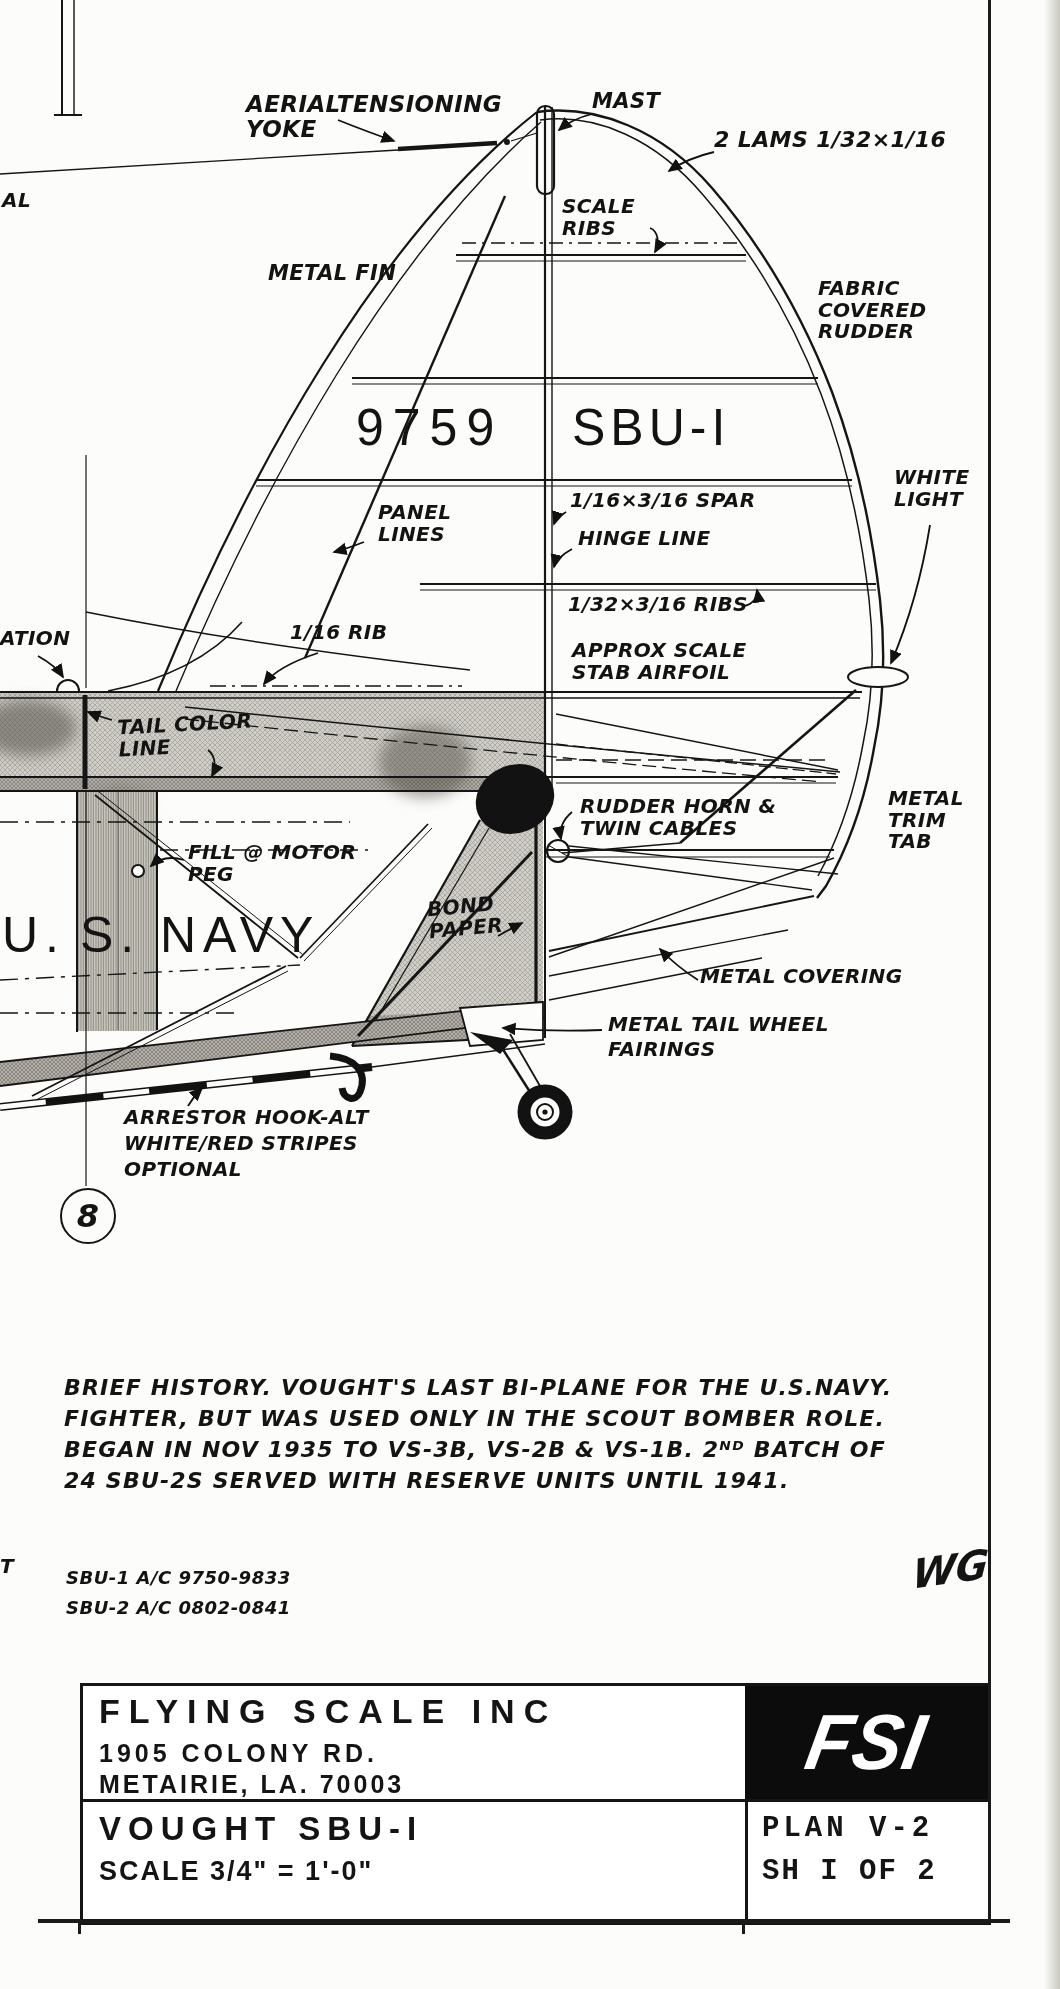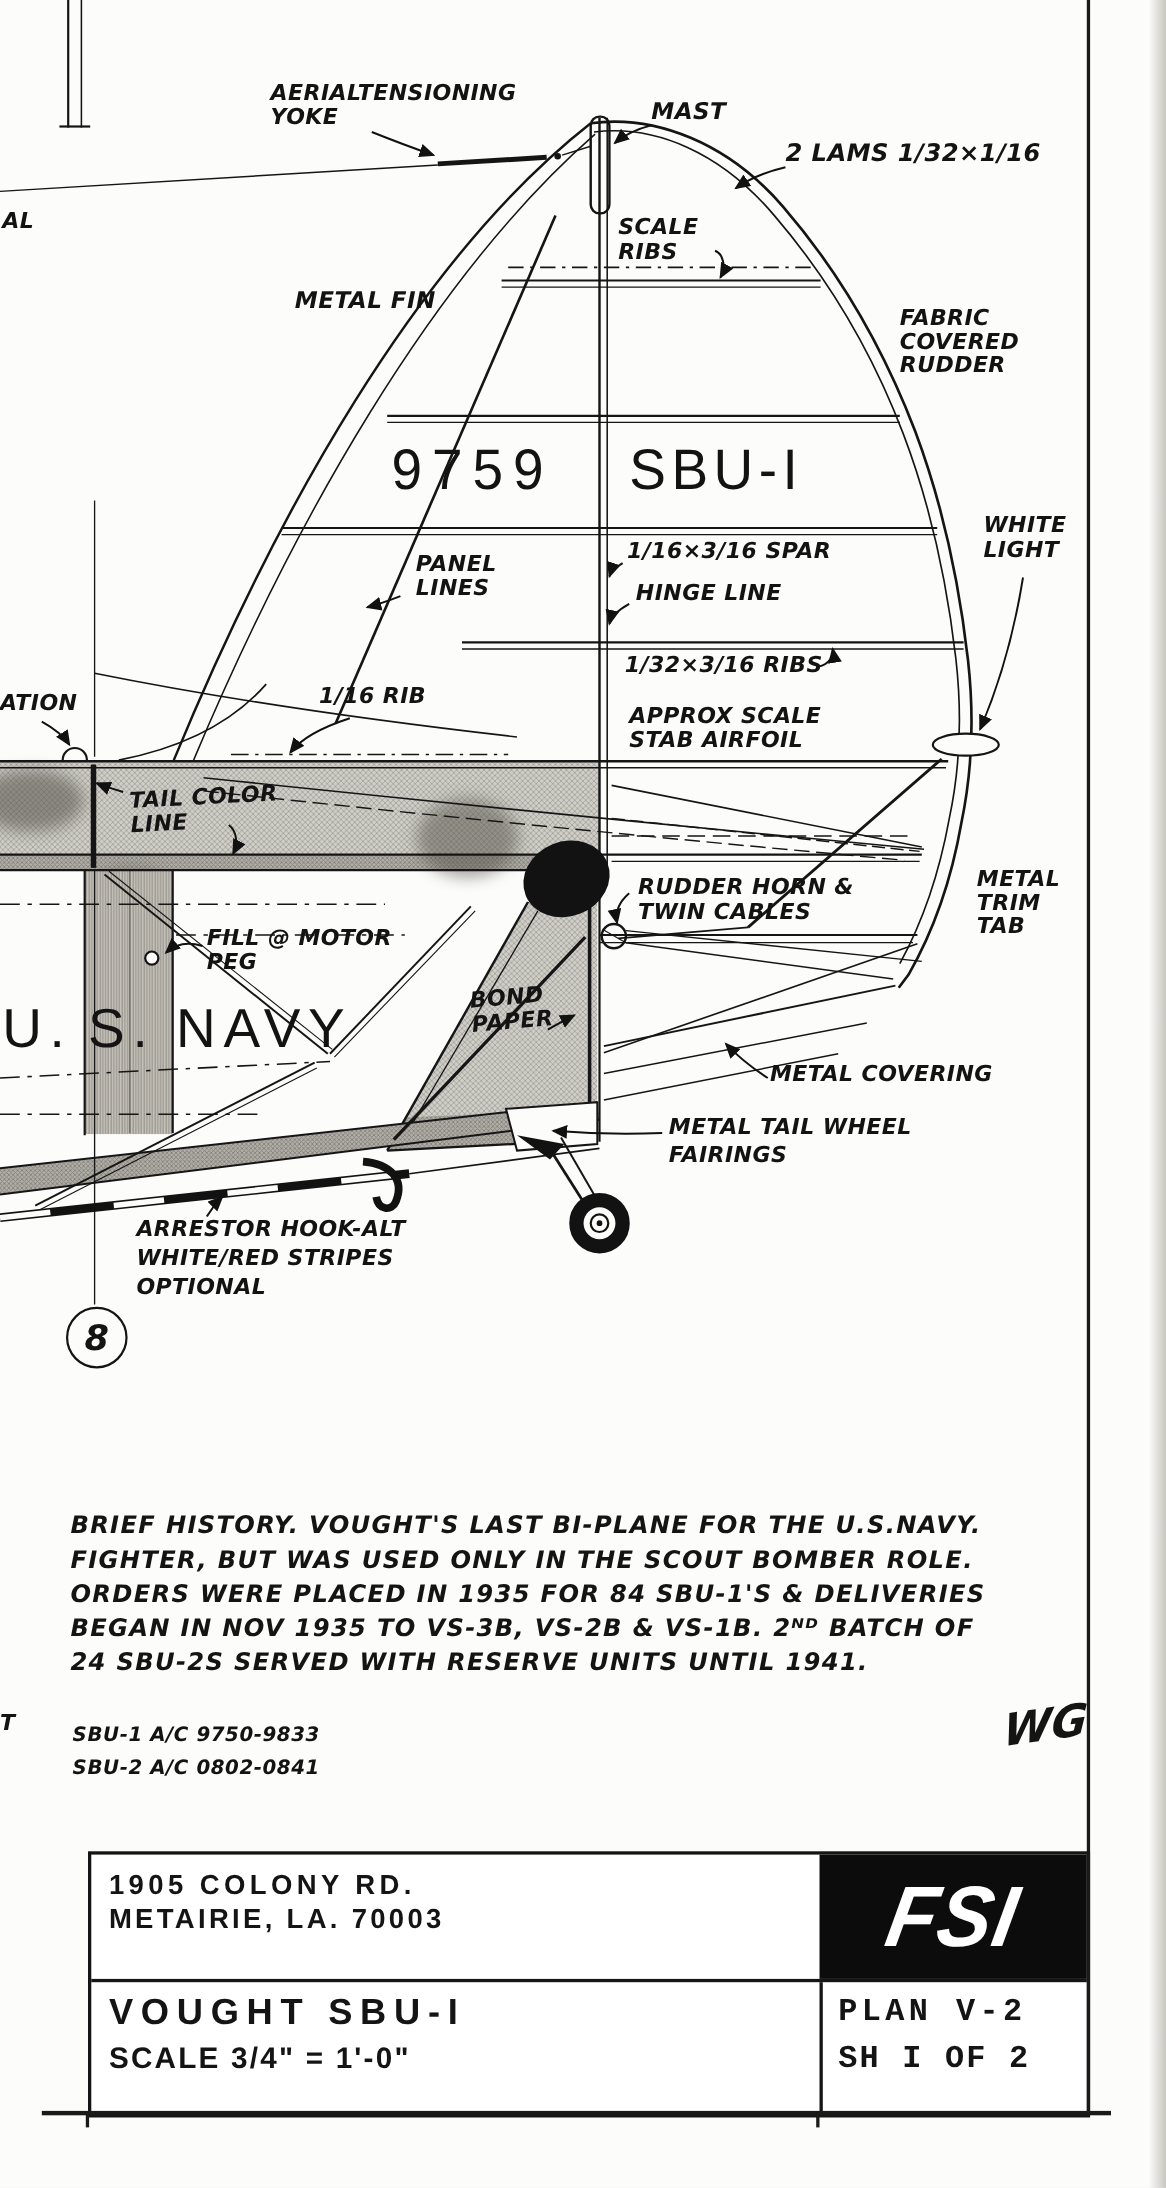--- a/index.html
+++ b/index.html
@@ -218,21 +218,21 @@
       <path d="M184,860 Q164,854 151,866" marker-end="url(#ar)"></path>
       <path d="M572,812 Q558,824 561,839" marker-end="url(#ar)"></path>
       <path d="M498,936 Q512,928 522,923" marker-end="url(#ar)"></path>
       <path d="M698,980 Q676,966 660,949" marker-end="url(#ar)"></path>
       <path d="M602,1030 Q552,1032 503,1028" marker-end="url(#ar)"></path>
       <path d="M188,1106 Q194,1096 202,1088" marker-end="url(#ar)"></path>
     </g>
     <circle cx="138" cy="871" r="6" fill="#fcfcfa" stroke="#151515" stroke-width="2"></circle>
   </svg>
 
-  <div class="hand" style="left:246px;top:74px;font-size:20px">
+  <div class="hand" style="left:246px;top:92px;font-size:23px">
     <div>AERIALTENSIONING</div>
       <div>YOKE</div>
   </div>
   <div class="hand" style="left:592px;top:90px;font-size:21px">MAST</div>
   <div class="hand" style="left:714px;top:128px;font-size:22px">2 LAMS 1/32×1/16</div>
   <div class="hand" style="left:562px;top:196px">
     <div>SCALE</div>
       <div>RIBS</div>
   </div>
   <div class="hand" style="left:268px;top:262px;font-size:21px">METAL FIN</div>
@@ -301,31 +301,31 @@
 
   <div class="circ8">
     <span>8</span>
   </div>
   <div class="hand" style="left:2px;top:190px">AL</div>
   <div class="hand" style="left:0px;top:1556px">T</div>
 
   <div class="hist">
     <div>BRIEF HISTORY. VOUGHT'S LAST BI-PLANE FOR THE U.S.NAVY.</div>
     <div>FIGHTER, BUT WAS USED ONLY IN THE SCOUT BOMBER ROLE.</div>
-    <div>ORDERS WERE PLACED IN 1935 FOR 84 SBU-1'S &amp; DELIVERIES</div>
     <div>BEGAN IN NOV 1935 TO VS-3B, VS-2B &amp; VS-1B. 2ᴺᴰ BATCH OF</div>
     <div>24 SBU-2S SERVED WITH RESERVE UNITS UNTIL 1941.</div>
   </div>
   <div class="hand codes" style="left:66px;top:1568px">SBU-1 A/C 9750-9833</div>
   <div class="hand codes" style="left:66px;top:1598px">SBU-2 A/C 0802-0841</div>
   <div class="sig">WG</div>
 
   <div class="tblock">
     <div class="trow1">
       <div class="tcompany">
+        <div class="l1">FLYING SCALE INC</div>
         <div class="l2">1905 COLONY RD.</div>
         <div class="l3">METAIRIE, LA. 70003</div>
       </div>
       <div class="tlogo">
         <span>FSI</span>
       </div>
     </div>
     <div class="trow2">
       <div class="tplan">
         <div class="l1">VOUGHT SBU-I</div>

